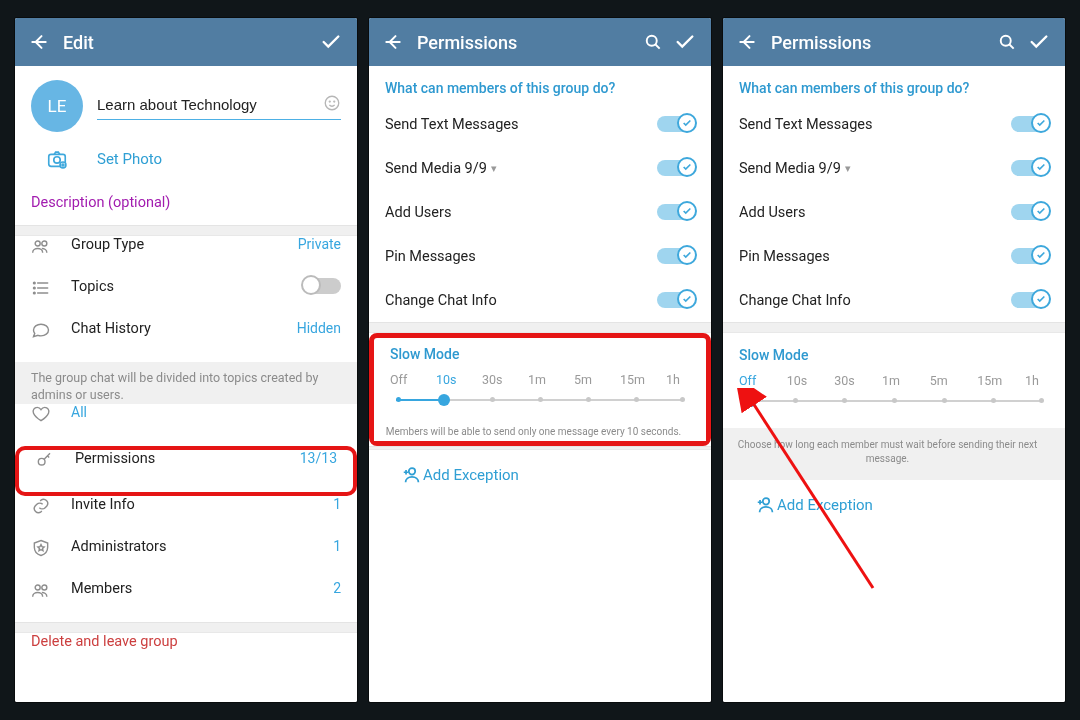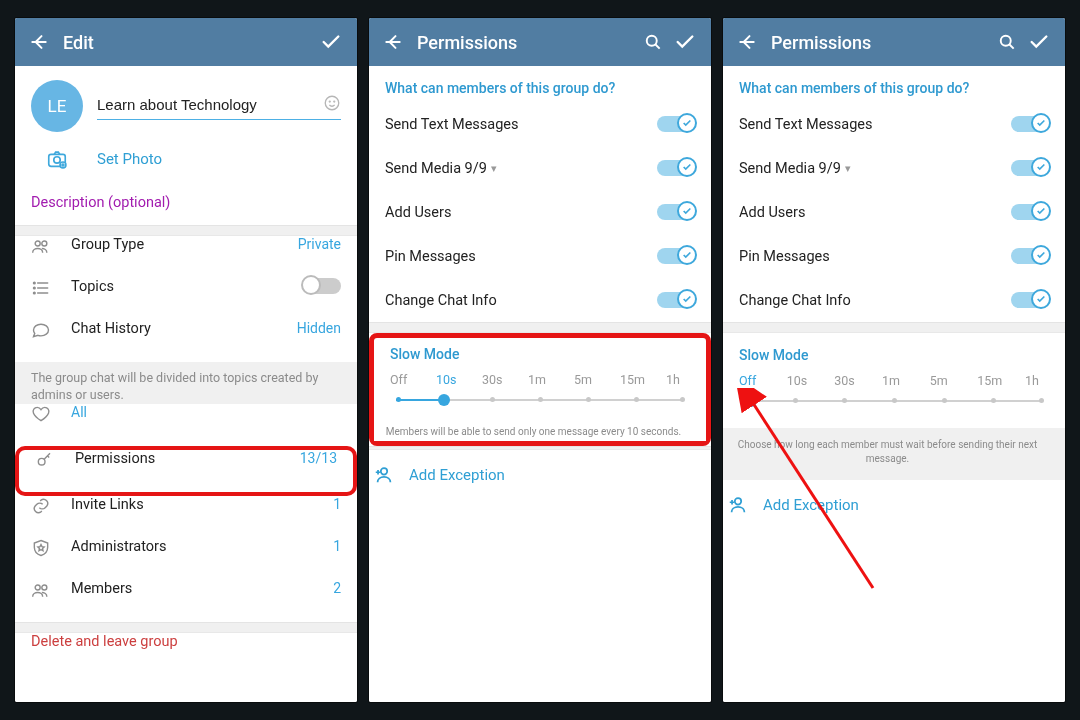--- a/index.html
+++ b/index.html
@@ -65,21 +65,21 @@
   .slow-title { color:#2e99d0; font-size:14px; font-weight:500; margin-bottom:10px;}
   .slider-labels { display:flex; justify-content:space-between; font-size:12.5px; margin-bottom:6px;}
   .slider-labels span { width:24px; text-align:left; color:#9a9a9a;}
   .slider-labels span.active { color:#37a6df;}
   .slider-track { position:relative; height:14px; margin:0 6px;}
   .track-line { position:absolute; top:6px; left:0; right:0; height:2px; background:#d0d0d0;}
   .track-fill { position:absolute; top:6px; left:0; height:2px; background:#37a6df;}
   .tick { position:absolute; top:4px; width:5px; height:5px; border-radius:50%; background:#c8c8c8;}
   .thumb { position:absolute; top:1px; width:12px; height:12px; border-radius:50%; background:#37a6df; margin-left:-6px;}
   .slow-hint { padding: 10px 16px 14px 3px; background:#f0f0f0; color:#8b8b8b; font-size:10px; line-height:1.4;text-align:center;}
-  .add-exc { display:flex; align-items:center; gap:14px; padding:14px 4px; color:#2f9fd4; font-size:15px; cursor:pointer;}
+  .add-exc { display:flex; align-items:center; padding:14px 32px; color:#2f9fd4; font-size:15px; cursor:pointer;}
   .redbox-slow { border:5px solid #e51515; border-radius:8px; padding-right:0;}
   .redbox-slow .slow-hint { background:#fff; padding-top:6px; padding-bottom:2px;}
   .redbox-slow .slow-section { padding-top:8px; padding-bottom:12px;}
   .chev { color:#999; font-size:11px;}
   svg { display:block;}
   .arrow-overlay { position:absolute; pointer-events:none;}
 </style>
 </head>
 <body>
 
@@ -187,21 +187,21 @@
         <div class="rval">13/13</div>
       </div>
     </div>
     <div class="row">
       <div class="ricon">
           <svg width="20" height="20" viewBox="0 0 24 24" fill="none" stroke="#8e8e8e" stroke-width="1.7">
             <path d="M10 14a5 5 0 0 0 7 0l2-2a5 5 0 0 0-7-7l-1 1"></path>
             <path d="M14 10a5 5 0 0 0-7 0l-2 2a5 5 0 0 0 7 7l1-1"></path>
           </svg>
         </div>
-      <div class="rlabel">Invite Links</div>
+      <div class="rlabel">Invite Info</div>
       <div class="rval">1</div>
     </div>
     <div class="row">
       <div class="ricon">
           <svg width="20" height="20" viewBox="0 0 24 24" fill="none" stroke="#8e8e8e" stroke-width="1.7">
             <path d="M12 3l8 3v5c0 5-3.5 8.5-8 10-4.5-1.5-8-5-8-10V6l8-3z"></path>
             <path d="M12 8l1.2 2.4 2.6.4-1.9 1.9.5 2.6L12 14l-2.4 1.3.5-2.6-1.9-1.9 2.6-.4z"></path>
           </svg>
         </div>
       <div class="rlabel">Administrators</div>

